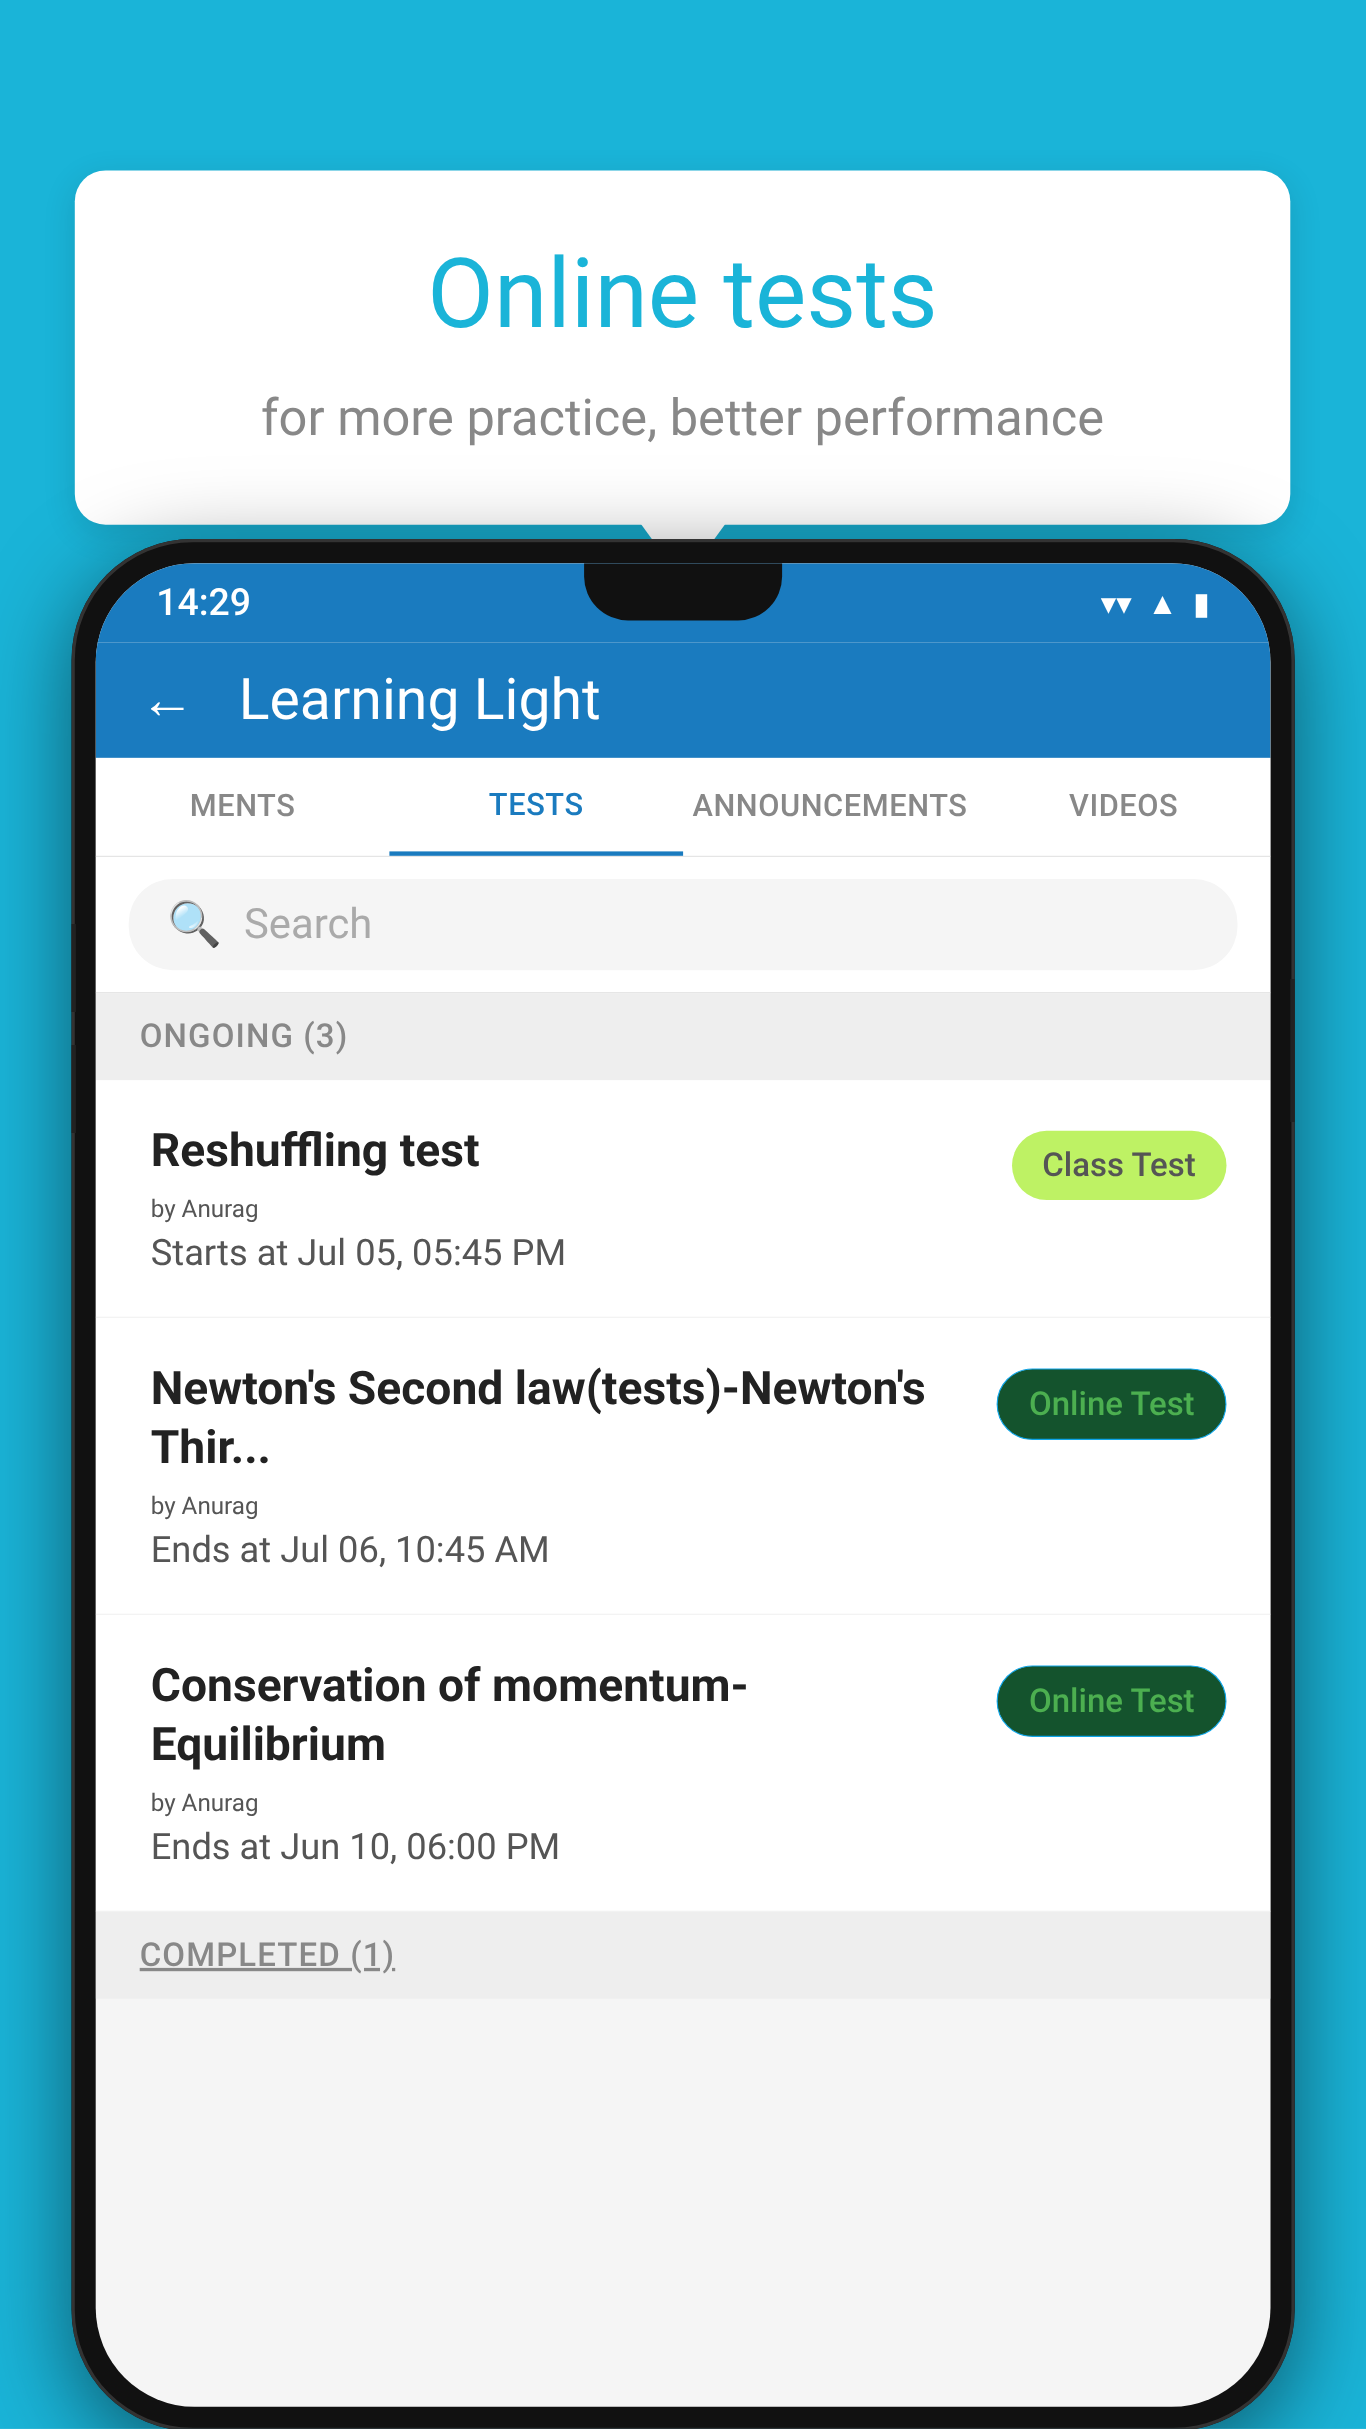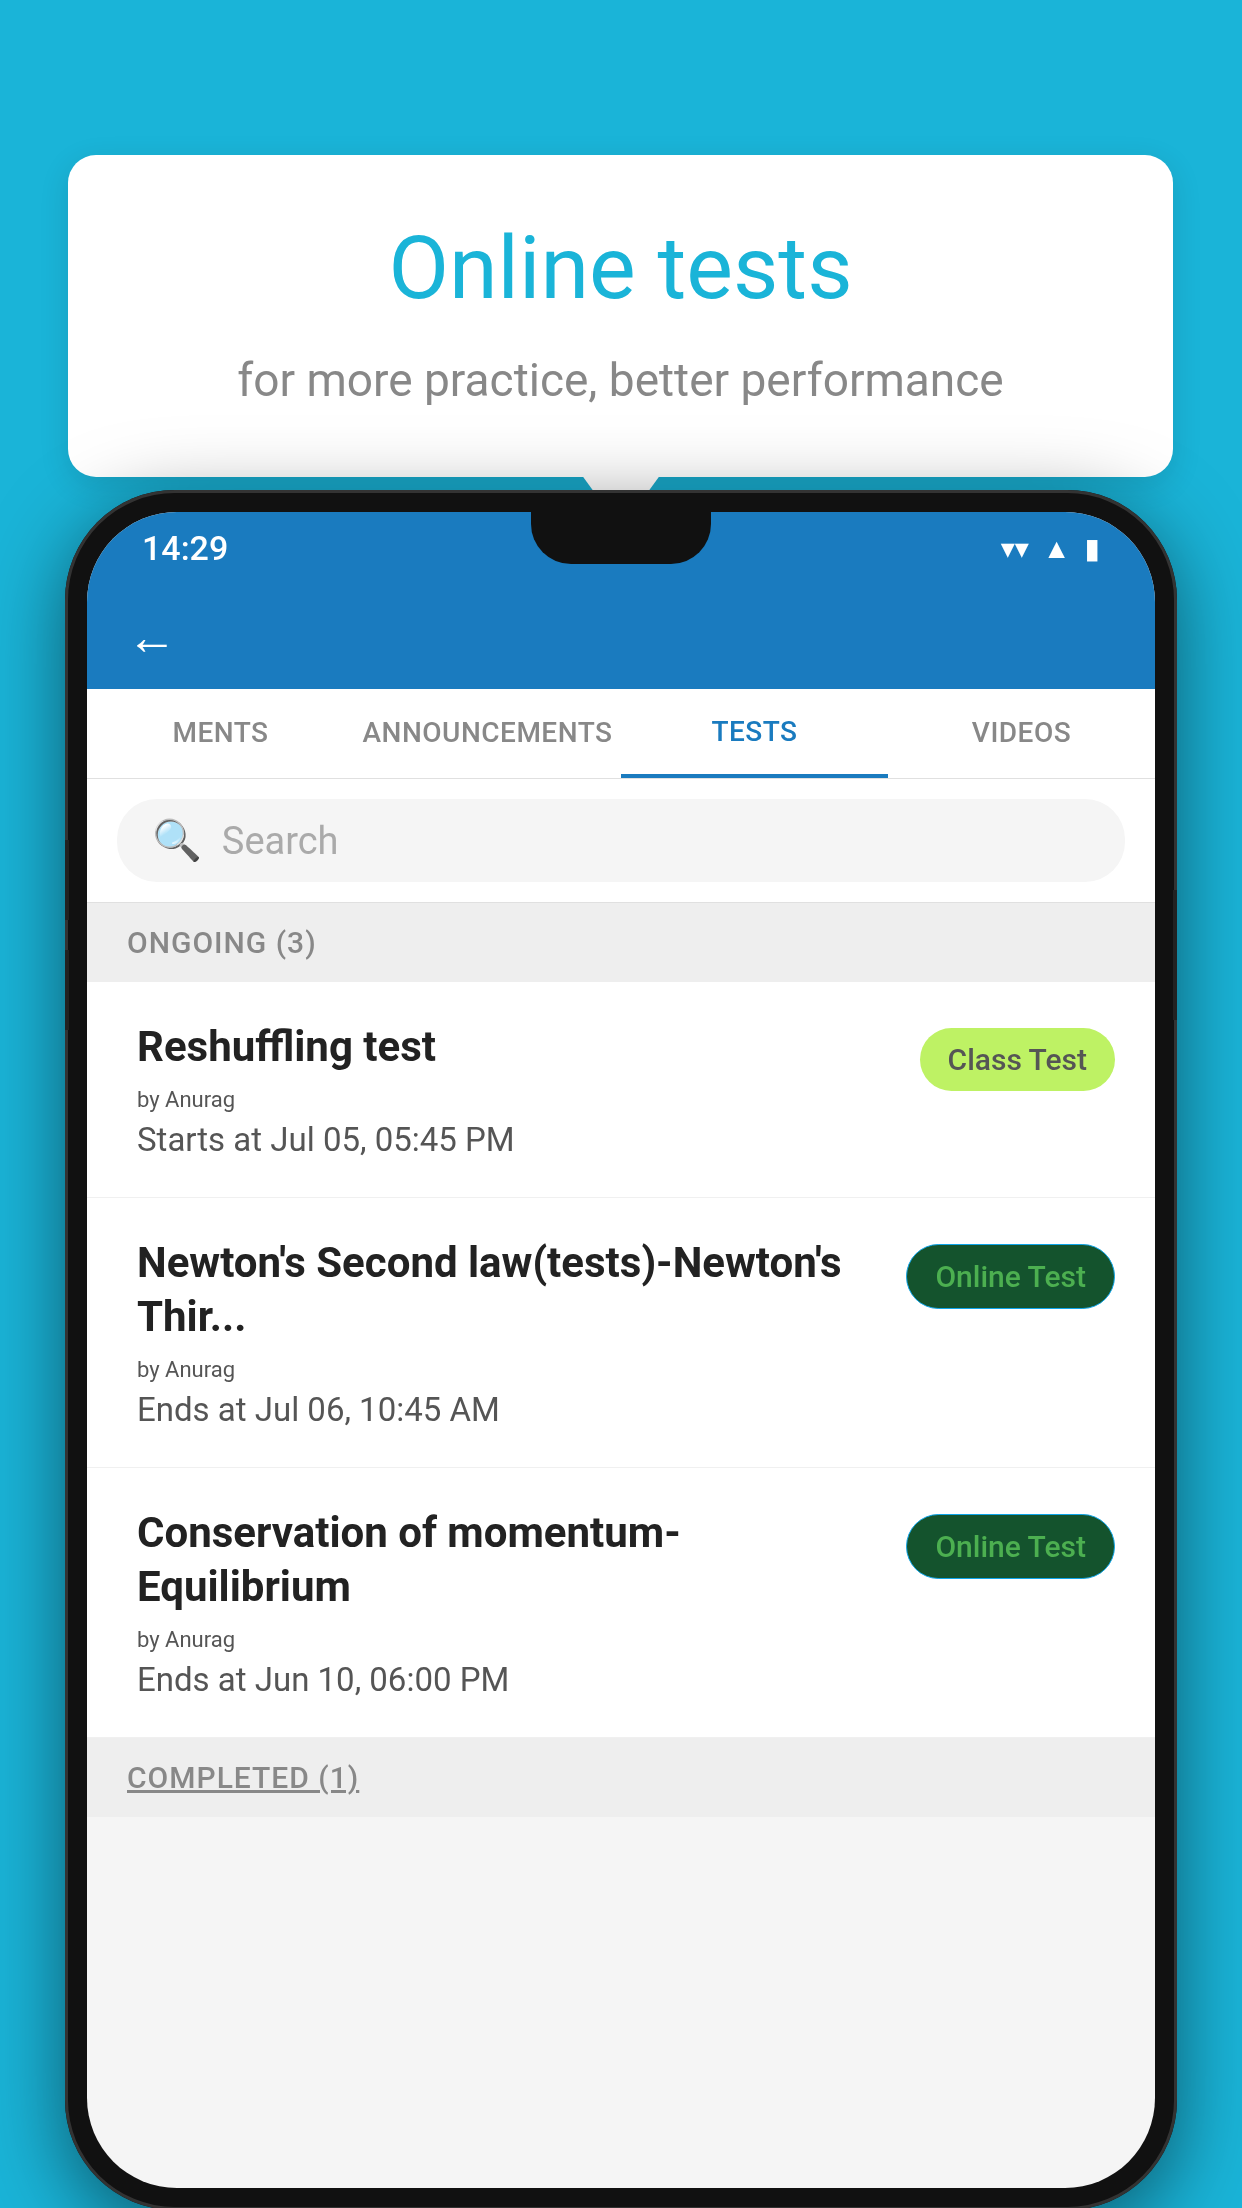--- a/index.html
+++ b/index.html
@@ -344,26 +344,27 @@
         <span class="status-time">14:29</span>
         <div class="status-icons">
           <span class="status-icon">▾▾</span>
           <span class="status-icon">▲</span>
           <span class="status-icon">▮</span>
         </div>
       </div>
 
       <div class="app-header">
         <span class="back-arrow">←</span>
+        <span class="app-title">Learning Light</span>
       </div>
 
       <div class="tabs-container">
         <div class="tab">MENTS</div>
+        <div class="tab active">TESTS</div>
         <div class="tab">ANNOUNCEMENTS</div>
-        <div class="tab active">TESTS</div>
         <div class="tab">VIDEOS</div>
       </div>
 
       <div class="search-bar">
         <div class="search-input-wrapper">
           <span class="search-icon">🔍</span>
           <span class="search-placeholder">Search</span>
         </div>
       </div>
 

